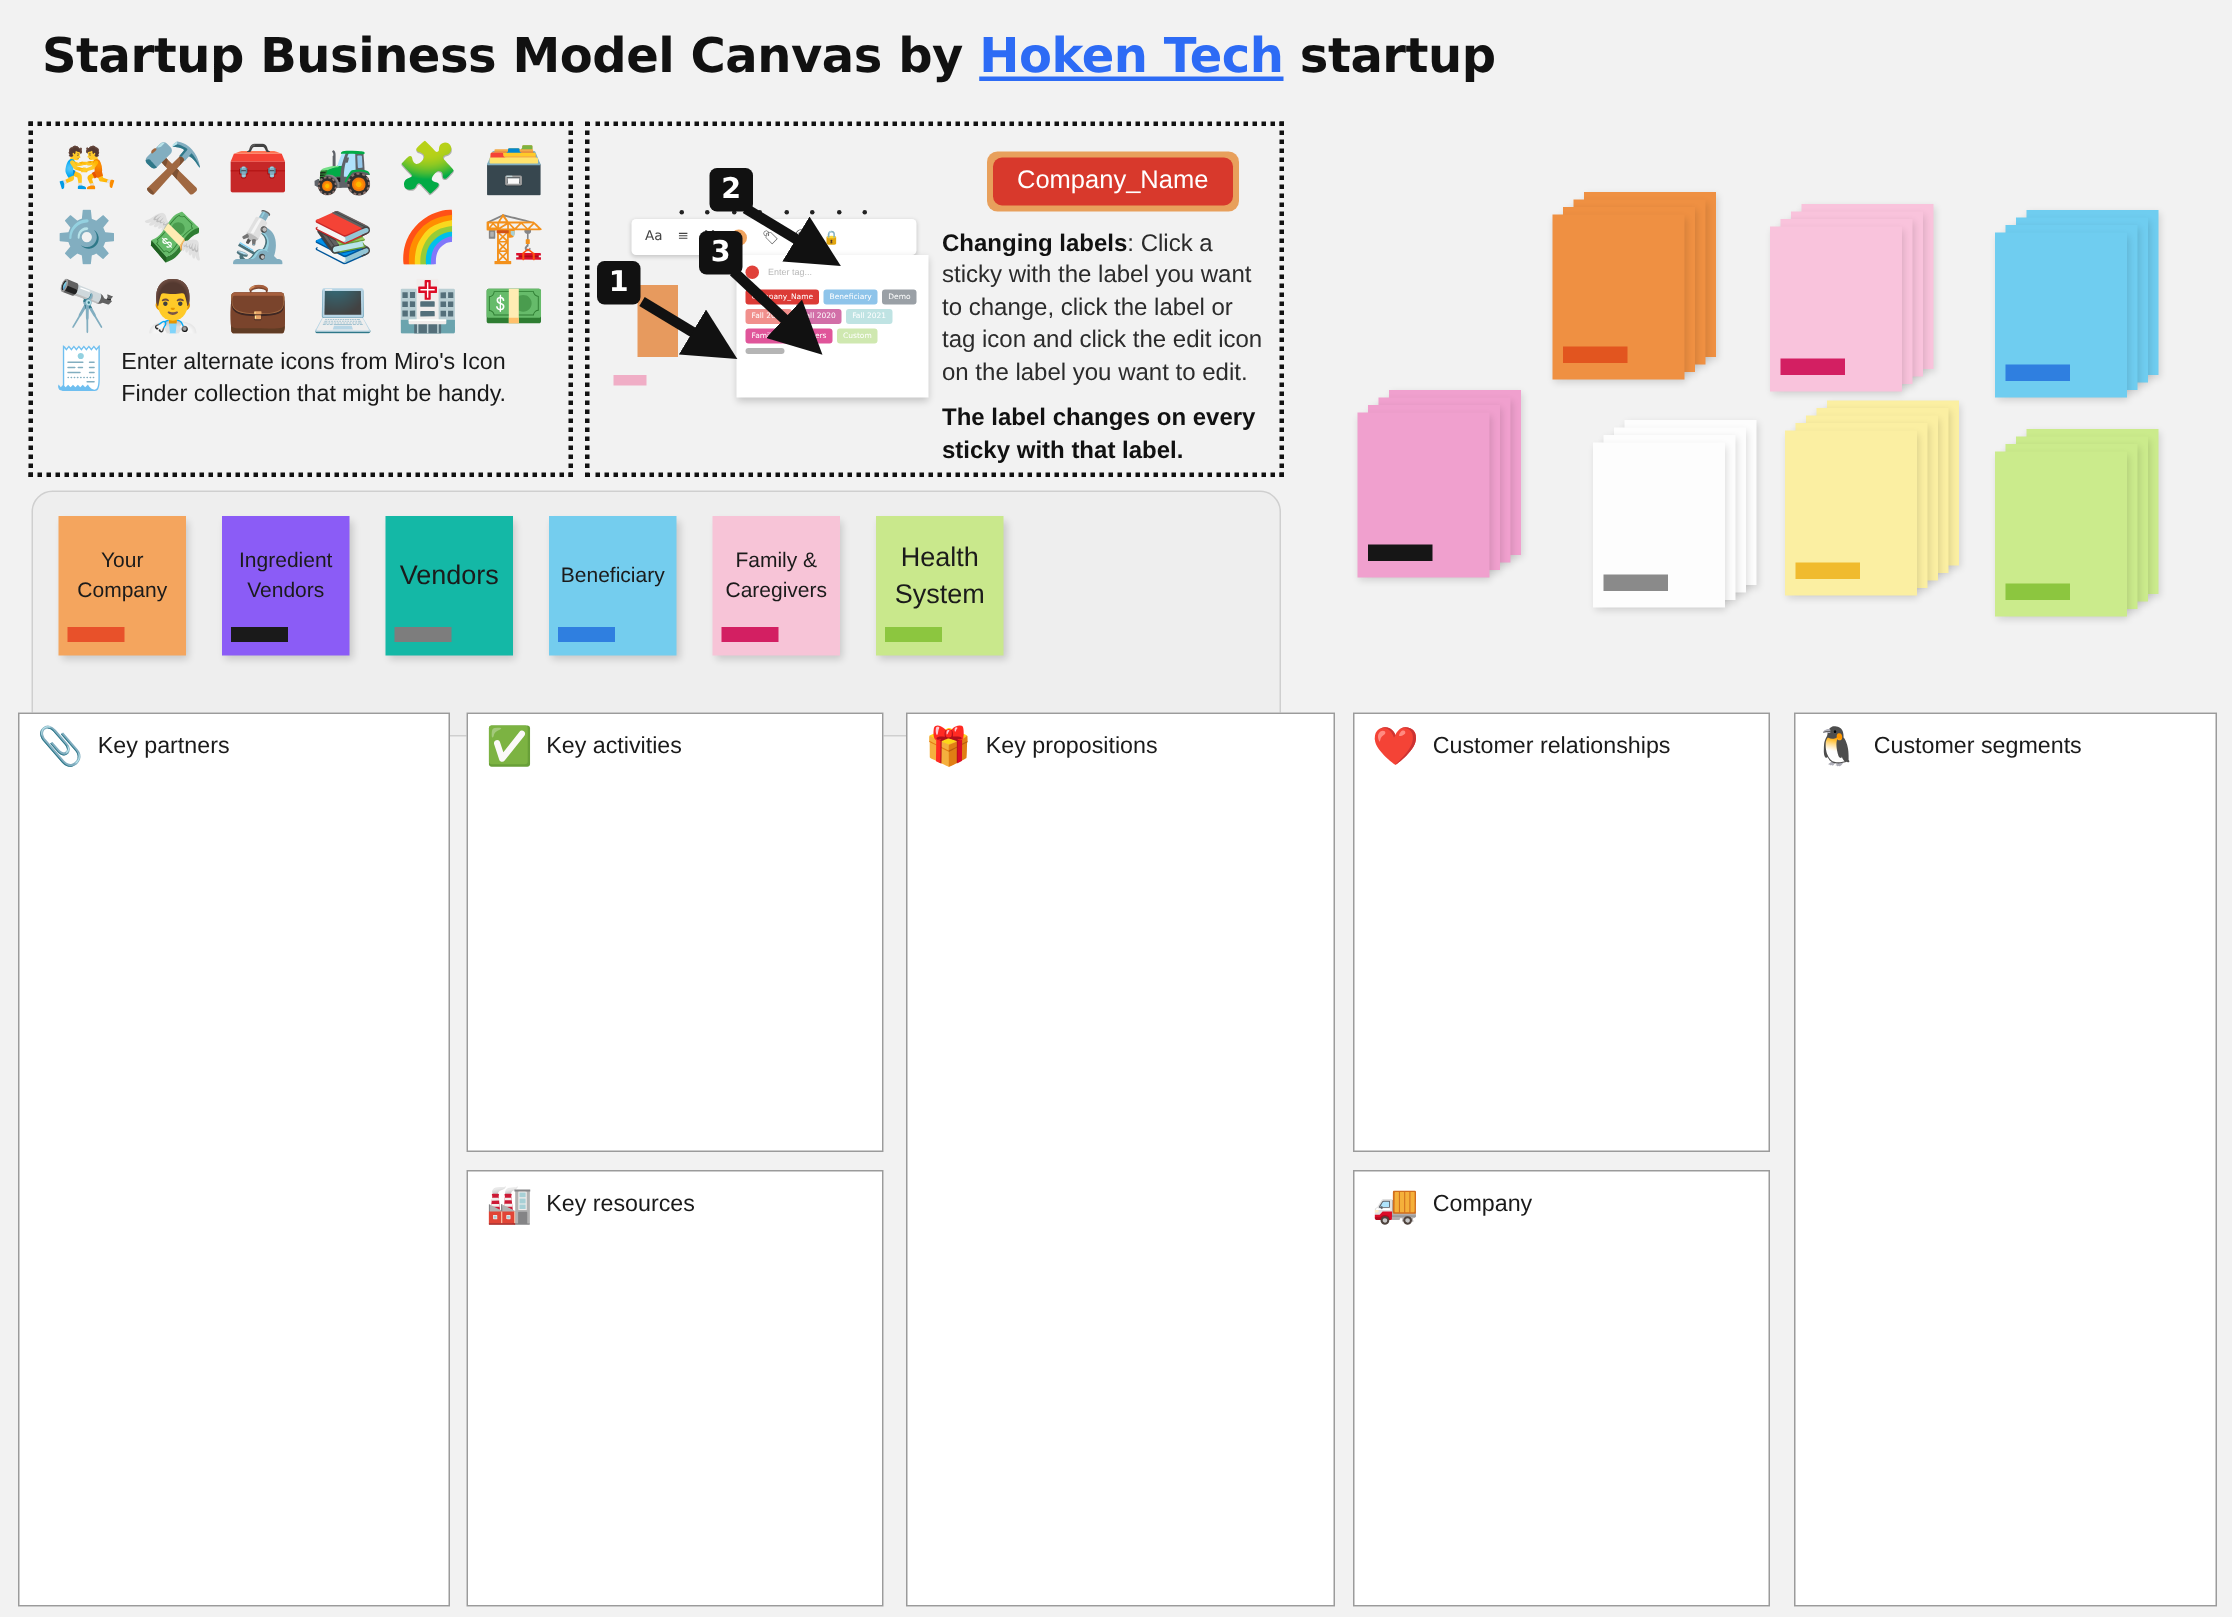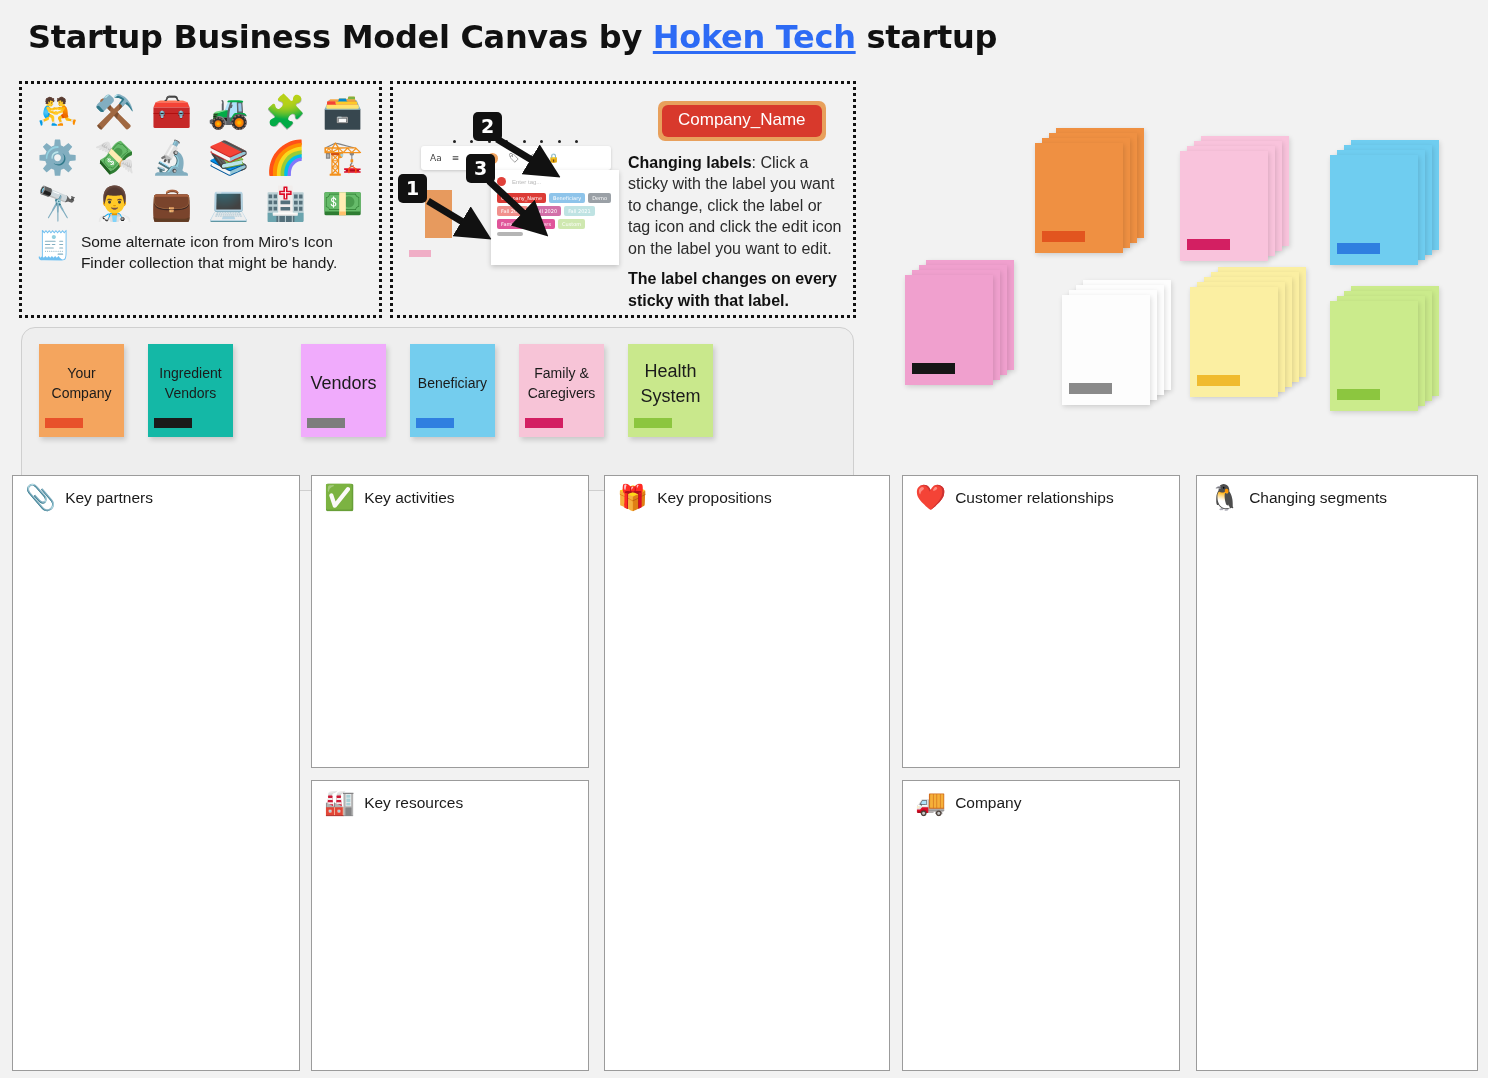--- a/index.html
+++ b/index.html
@@ -185,21 +185,21 @@
         <div class="icon-cell">🏗️</div>
         <div class="icon-cell">🔭</div>
         <div class="icon-cell">👨‍⚕️</div>
         <div class="icon-cell">💼</div>
         <div class="icon-cell">💻</div>
         <div class="icon-cell">🏥</div>
         <div class="icon-cell">💵</div>
       </div>
     <div class="icon-note">
       <span class="receipt">🧾</span>
-      <span class="note-text">Some alternate icon from Miro's Icon Finder collection that might be handy.</span>
+      <span class="note-text">Enter alternate icons from Miro's Icon Finder collection that might be handy.</span>
     </div>
   </div>
 
   <div class="dotted-panel" id="howto-panel">
     <div class="howto-inner">
 
       <div class="company-badge-wrap">
         <div class="company-badge">Company_Name</div>
       </div>
 
@@ -264,25 +264,25 @@
         </div>
     </div>
   </div>
 
   <div id="legend">
     <div class="legend-row" id="legend-row">
         <div class="sticky" style="background: rgb(244, 165, 94);">
           <div class="sticky-label">Your Company</div>
           <div class="sticky-tag" style="background: rgb(232, 81, 42);"></div>
         </div>
-        <div class="sticky" style="background: #14b8a6; text-align: center;">
+        <div class="sticky" style="background: #8b5cf6; text-align: center;">
           <div class="sticky-label">Ingredient Vendors</div>
           <div class="sticky-tag" style="background: rgb(26, 26, 26);"></div>
         </div>
-        <div class="sticky" style="background: #f0abfc; margin-left: 44px;">
+        <div class="sticky" style="background: #14b8a6;">
           <div class="sticky-label big">Vendors</div>
           <div class="sticky-tag" style="background: rgb(125, 125, 125);"></div>
         </div>
         <div class="sticky" style="background: rgb(116, 205, 238);">
           <div class="sticky-label">Beneficiary</div>
           <div class="sticky-tag" style="background: rgb(47, 127, 224);"></div>
         </div>
         <div class="sticky" style="background: rgb(247, 196, 215);">
           <div class="sticky-label">Family &amp; Caregivers</div>
           <div class="sticky-tag" style="background: rgb(211, 31, 98);"></div>
@@ -394,18 +394,18 @@
       </div>
       <div class="bmc-box" style="position: absolute; left: 890px; top: 305px; width: 278px; height: 291px;">
         <div class="bmc-head">
           <span class="bmc-icon">🚚</span>
           <span class="bmc-title">Company</span>
         </div>
       </div>
       <div class="bmc-box" style="position: absolute; left: 1184px; top: 0px; width: 282px; height: 596px;">
         <div class="bmc-head">
           <span class="bmc-icon">🐧</span>
-          <span class="bmc-title">Changing segments</span>
+          <span class="bmc-title">Customer segments</span>
         </div>
       </div>
     </div>
 
 </div>
 
 </body></html>

